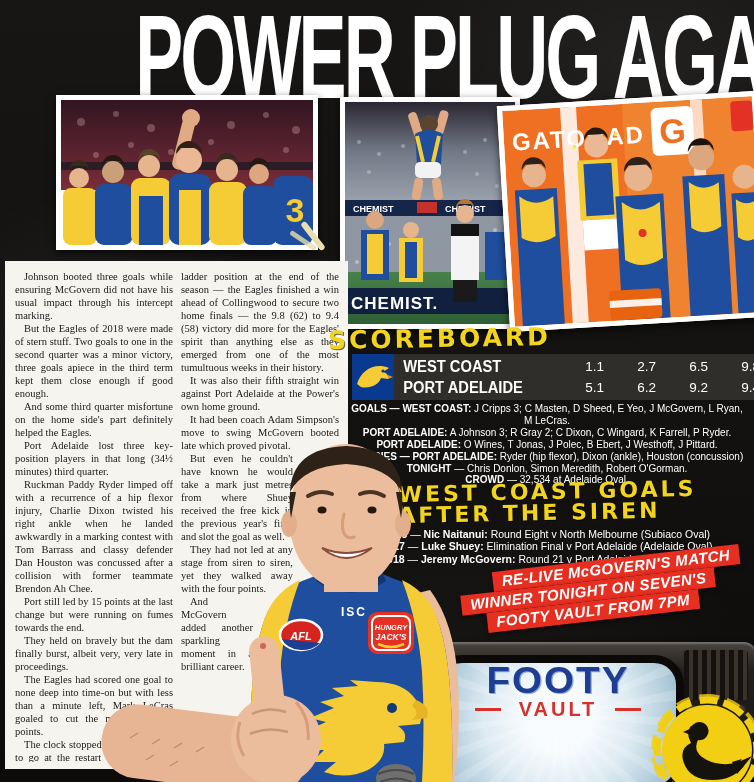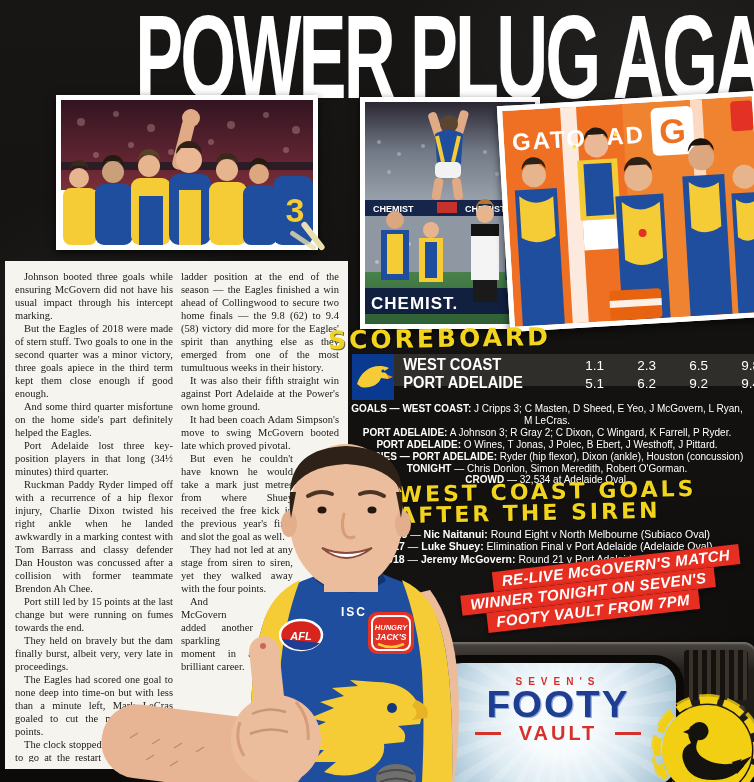--- a/index.html
+++ b/index.html
@@ -18,41 +18,41 @@
       radial-gradient(3px 3px at 390px 770px, rgba(255,255,255,.25), transparent 70%),
       radial-gradient(2px 2px at 520px 340px, rgba(255,255,255,.3), transparent 70%);}
   .headline{position:absolute;left:0;top:2px;width:754px;text-align:center;z-index:1;}
   .headline span{display:inline-block;white-space:nowrap;color:#fff;font-weight:700;
       font-size:100px;letter-spacing:-4px;line-height:92px;
       transform:scale(.72,1.18);transform-origin:center top;}
   .photo{position:absolute;background:#fff;border:5px solid #fff;
       box-shadow:0 3px 8px rgba(0,0,0,.65);z-index:2;}
   .photo svg{display:block;}
   #photo1{left:56px;top:95px;}
-  #photo2{left:360px;top:97px;}
+  #photo2{left:340px;top:97px;}
   #photo3{left:502px;top:100px;transform:rotate(-3.4deg);transform-origin:40% 40%;}
   .stick{position:absolute;background:#e9dfae;border-radius:3px;z-index:3;}
   #stick1{left:296px;top:233px;width:34px;height:6px;transform:rotate(52deg);}
   #stick2{left:288px;top:238px;width:30px;height:5px;transform:rotate(34deg);opacity:.8;}
   .white-panel{position:absolute;left:5px;top:261px;width:343px;height:508px;
       background:#f6f4ef;z-index:2;}
   .col{position:absolute;top:270px;width:158px;height:492px;z-index:3;
       font-family:"Liberation Serif",serif;font-size:10.5px;line-height:13px;
       color:#191919;text-align:justify;overflow:hidden;}
   #col1{left:15px;}
   #col2{left:181px;}
   .col p{margin:0;text-indent:9px;}
   .col p.noindent{text-indent:0;}
   .wrapspacer{float:right;}
   .score-head,.siren-head{position:absolute;color:#f2d41c;font-weight:700;
       font-family:"DejaVu Sans",sans-serif;letter-spacing:3px;z-index:3;
       text-shadow:1px 1px 0 rgba(0,0,0,.6);}
   .score-head{left:328px;top:324px;font-size:25px;transform:rotate(-1deg);}
   .siren-head{left:398px;top:481px;font-size:22px;line-height:21px;transform:rotate(-1.2deg);}
-  .score-band{position:absolute;left:352px;top:354px;width:402px;height:32px;
+  .score-band{position:absolute;left:352px;top:354px;width:402px;height:46px;
       background:#2f2e2b;display:flex;z-index:3;}
   .team-logo{width:42px;height:46px;flex:0 0 42px;}
   .score-rows{flex:1;display:flex;flex-direction:column;justify-content:space-around;padding:2px 0;}
   .score-row{display:flex;align-items:center;height:20px;color:#fff;}
   .team-name{width:148px;padding-left:10px;font-weight:700;font-size:16px;
       transform:scaleX(.92);transform-origin:left center;white-space:nowrap;}
   .qtr{width:52px;text-align:right;font-size:13.5px;}
   .stat-lines{position:absolute;left:346px;top:403px;width:402px;z-index:3;
       color:#fff;font-size:10px;line-height:11.9px;text-align:center;}
   .stat-lines .b{font-weight:700;}
@@ -329,21 +329,21 @@
     <svg class="team-logo" viewBox="0 0 42 46">
       <rect width="42" height="46" fill="#0a3a8f"></rect>
       <path d="M5,30 C9,16 23,8 37,14 L31,18 C35,19 37,22 36,25 L29,24 C27,31 17,35 9,33 Z" fill="#f6cc36"></path>
       <circle cx="31" cy="17" r="1.6" fill="#0a3a8f"></circle>
       <path d="M36,21 l5,2 -5,2 z" fill="#e8901c"></path>
     </svg>
     <div class="score-rows">
       <div class="score-row">
         <span class="team-name">WEST COAST</span>
         <span class="qtr">1.1</span>
-        <span class="qtr">2.3</span>
+        <span class="qtr">2.7</span>
         <span class="qtr">6.5</span>
         <span class="qtr">9.8</span>
 
       </div>
       <div class="score-row">
         <span class="team-name">PORT ADELAIDE</span>
         <span class="qtr">5.1</span>
         <span class="qtr">6.2</span>
         <span class="qtr">9.2</span>
         <span class="qtr">9.4</span>
@@ -366,21 +366,20 @@
     <div>AFTER THE SIREN</div>
   </div>
   <div class="siren-list">
     <div><span class="b">2013</span><span> — </span><span class="b">Nic Naitanui:</span><span> Round Eight v North Melbourne (Subiaco Oval)</span></div>
     <div><span class="b">2017</span><span> — </span><span class="b">Luke Shuey:</span><span> Elimination Final v Port Adelaide (Adelaide Oval)</span></div>
     <div><span class="b">2018</span><span> — </span><span class="b">Jeremy McGovern:</span><span> Round 21 v Port Adelaide (Adelaide Oval)</span></div>
   </div>
 
   <div class="tv">
     <div class="tv-screen">
-      <div class="tv-brand">SEVEN'S</div>
       <div class="tv-title">FOOTY</div>
       <div class="tv-sub">
           <i></i>
           <span>VAULT</span>
           <i></i>
         </div>
     </div>
     <div class="tv-panel">
       <div class="grille"></div>
       <div class="knob-row">

